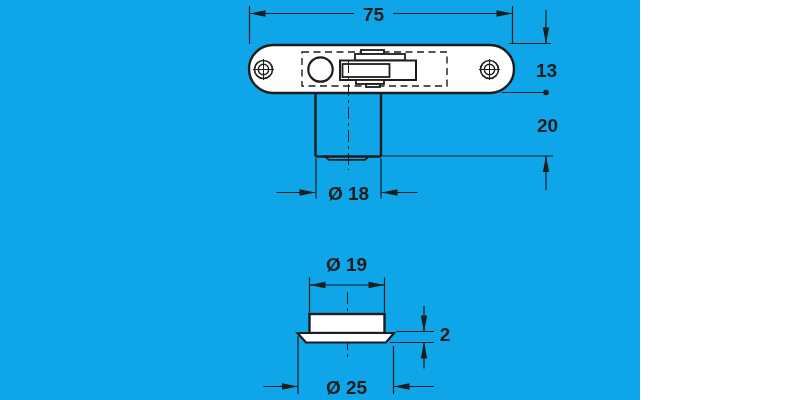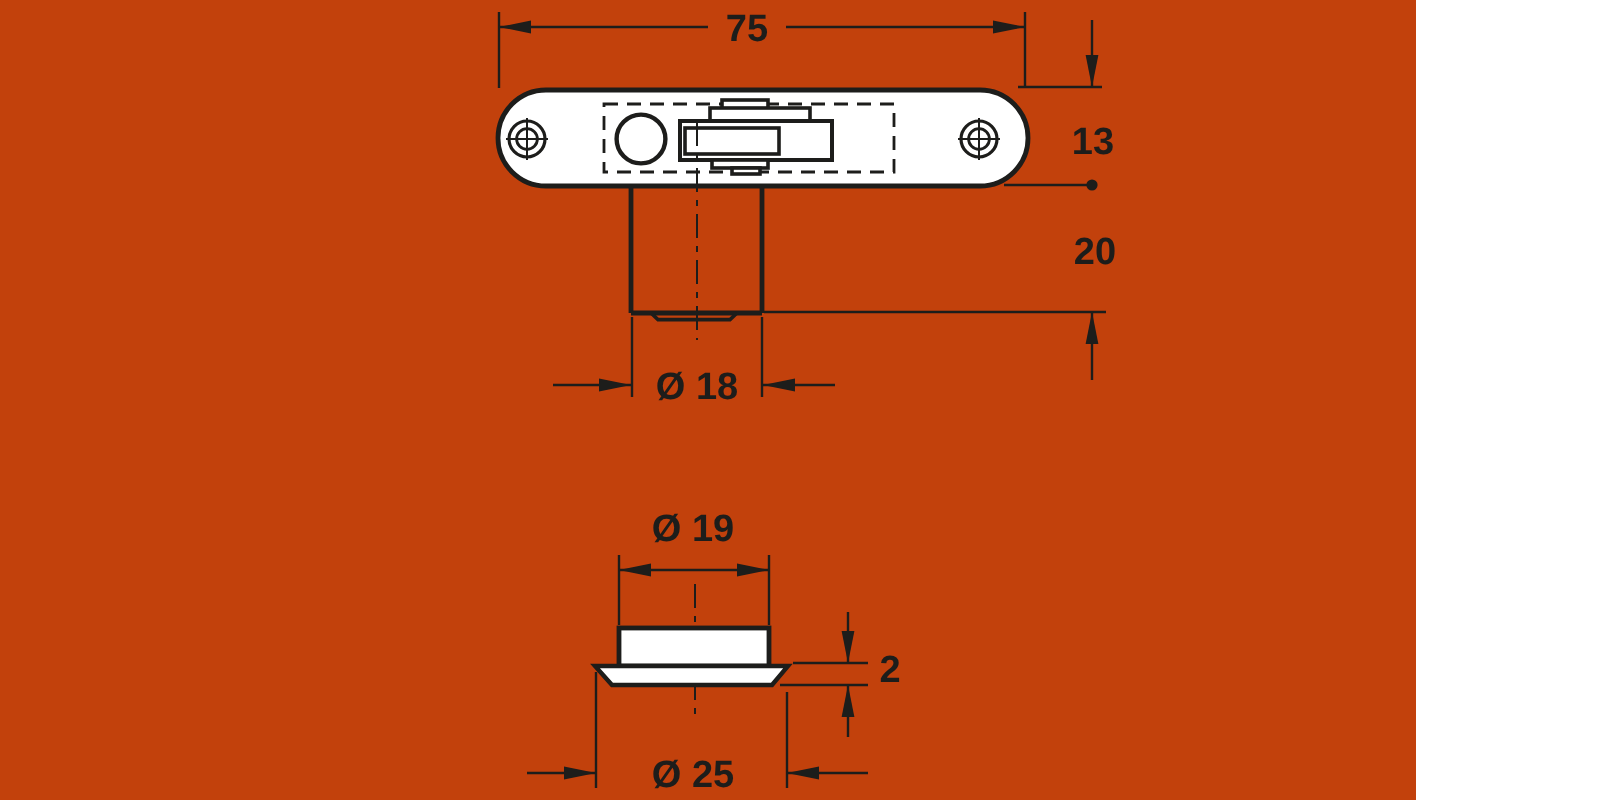--- a/index.html
+++ b/index.html
@@ -1,16 +1,16 @@
 <!DOCTYPE html>
 <html><head>
 <meta charset="utf-8">
 <style>
   html,body{margin:0;padding:0;background:#ffffff;}
-  .canvas{position:relative;width:708px;height:400px;background:#c2410c;overflow:hidden;}
+  .canvas{position:relative;width:640px;height:400px;background:#0ea5e9;overflow:hidden;}
   svg{display:block;}
   text.dim{
     font-family:"Liberation Sans",sans-serif;
     font-weight:bold;
     font-size:19px;
     fill:#1d1d1b;
     text-anchor:middle;
   }
   .outline{stroke:#1d1d1b;fill:#ffffff;}
   .thin{stroke:#1d1d1b;fill:none;}

